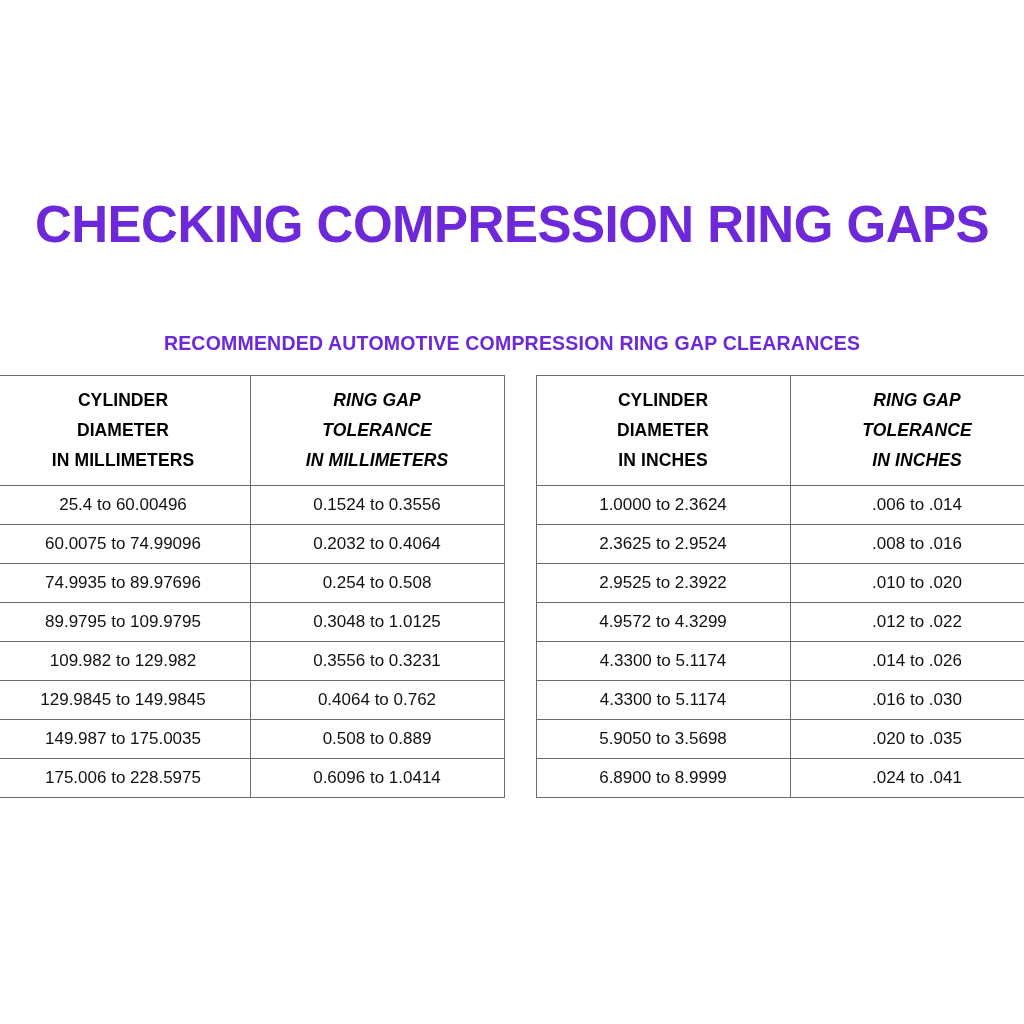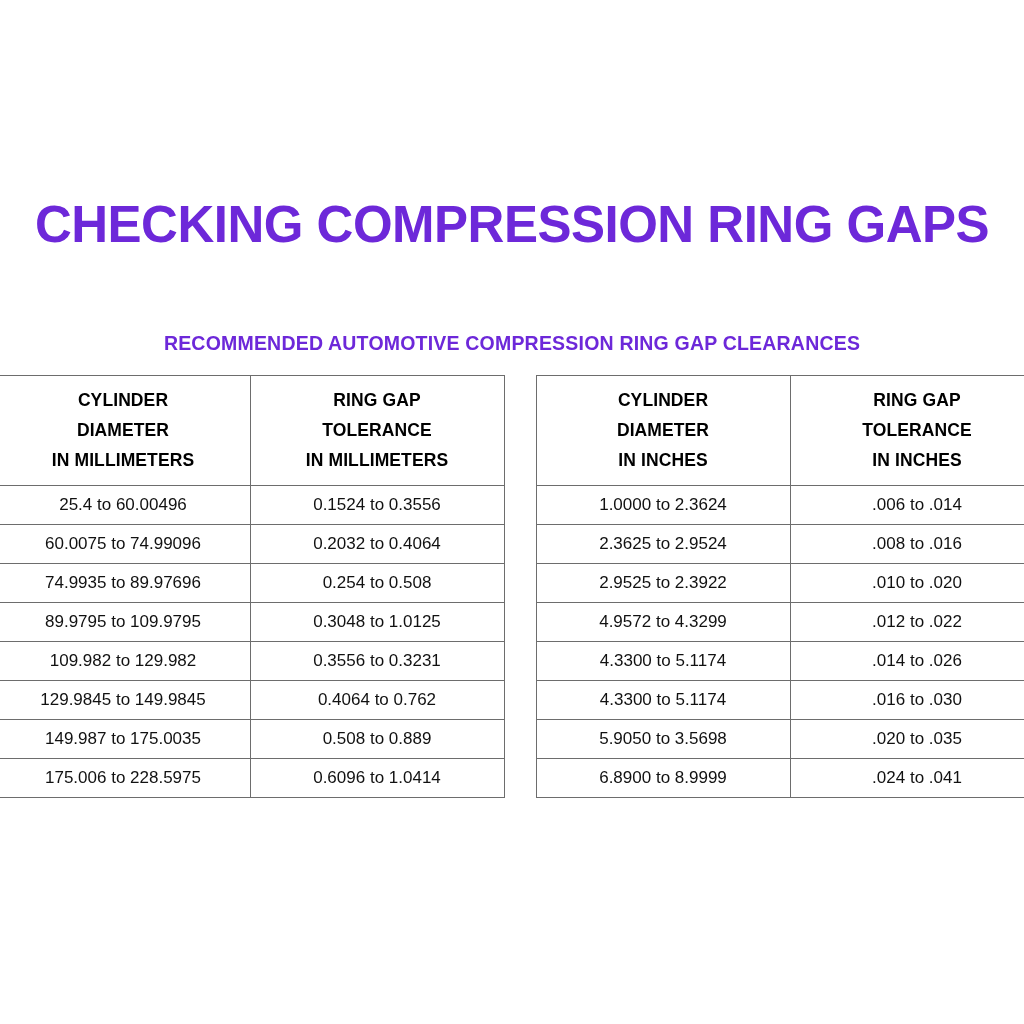--- a/index.html
+++ b/index.html
@@ -74,21 +74,21 @@
     color: #000000;
     letter-spacing: 0.1px;
   }
   table.gap-table td {
     font-size: 17px;
     font-weight: normal;
     padding: 9px 4px 9px 4px;
     height: 20px;
   }
   .col-a { width: 245px; }
-  .col-b { width: 245px; }
+  .col-b { width: 245px; font-style: italic; }
   .hdr-line { display: block; }
 </style>
 </head>
 <body>
 
 <div class="page">
 
   <div class="title">CHECKING COMPRESSION RING GAPS</div>
   <div class="subtitle">RECOMMENDED AUTOMOTIVE COMPRESSION RING GAP CLEARANCES</div>
 

